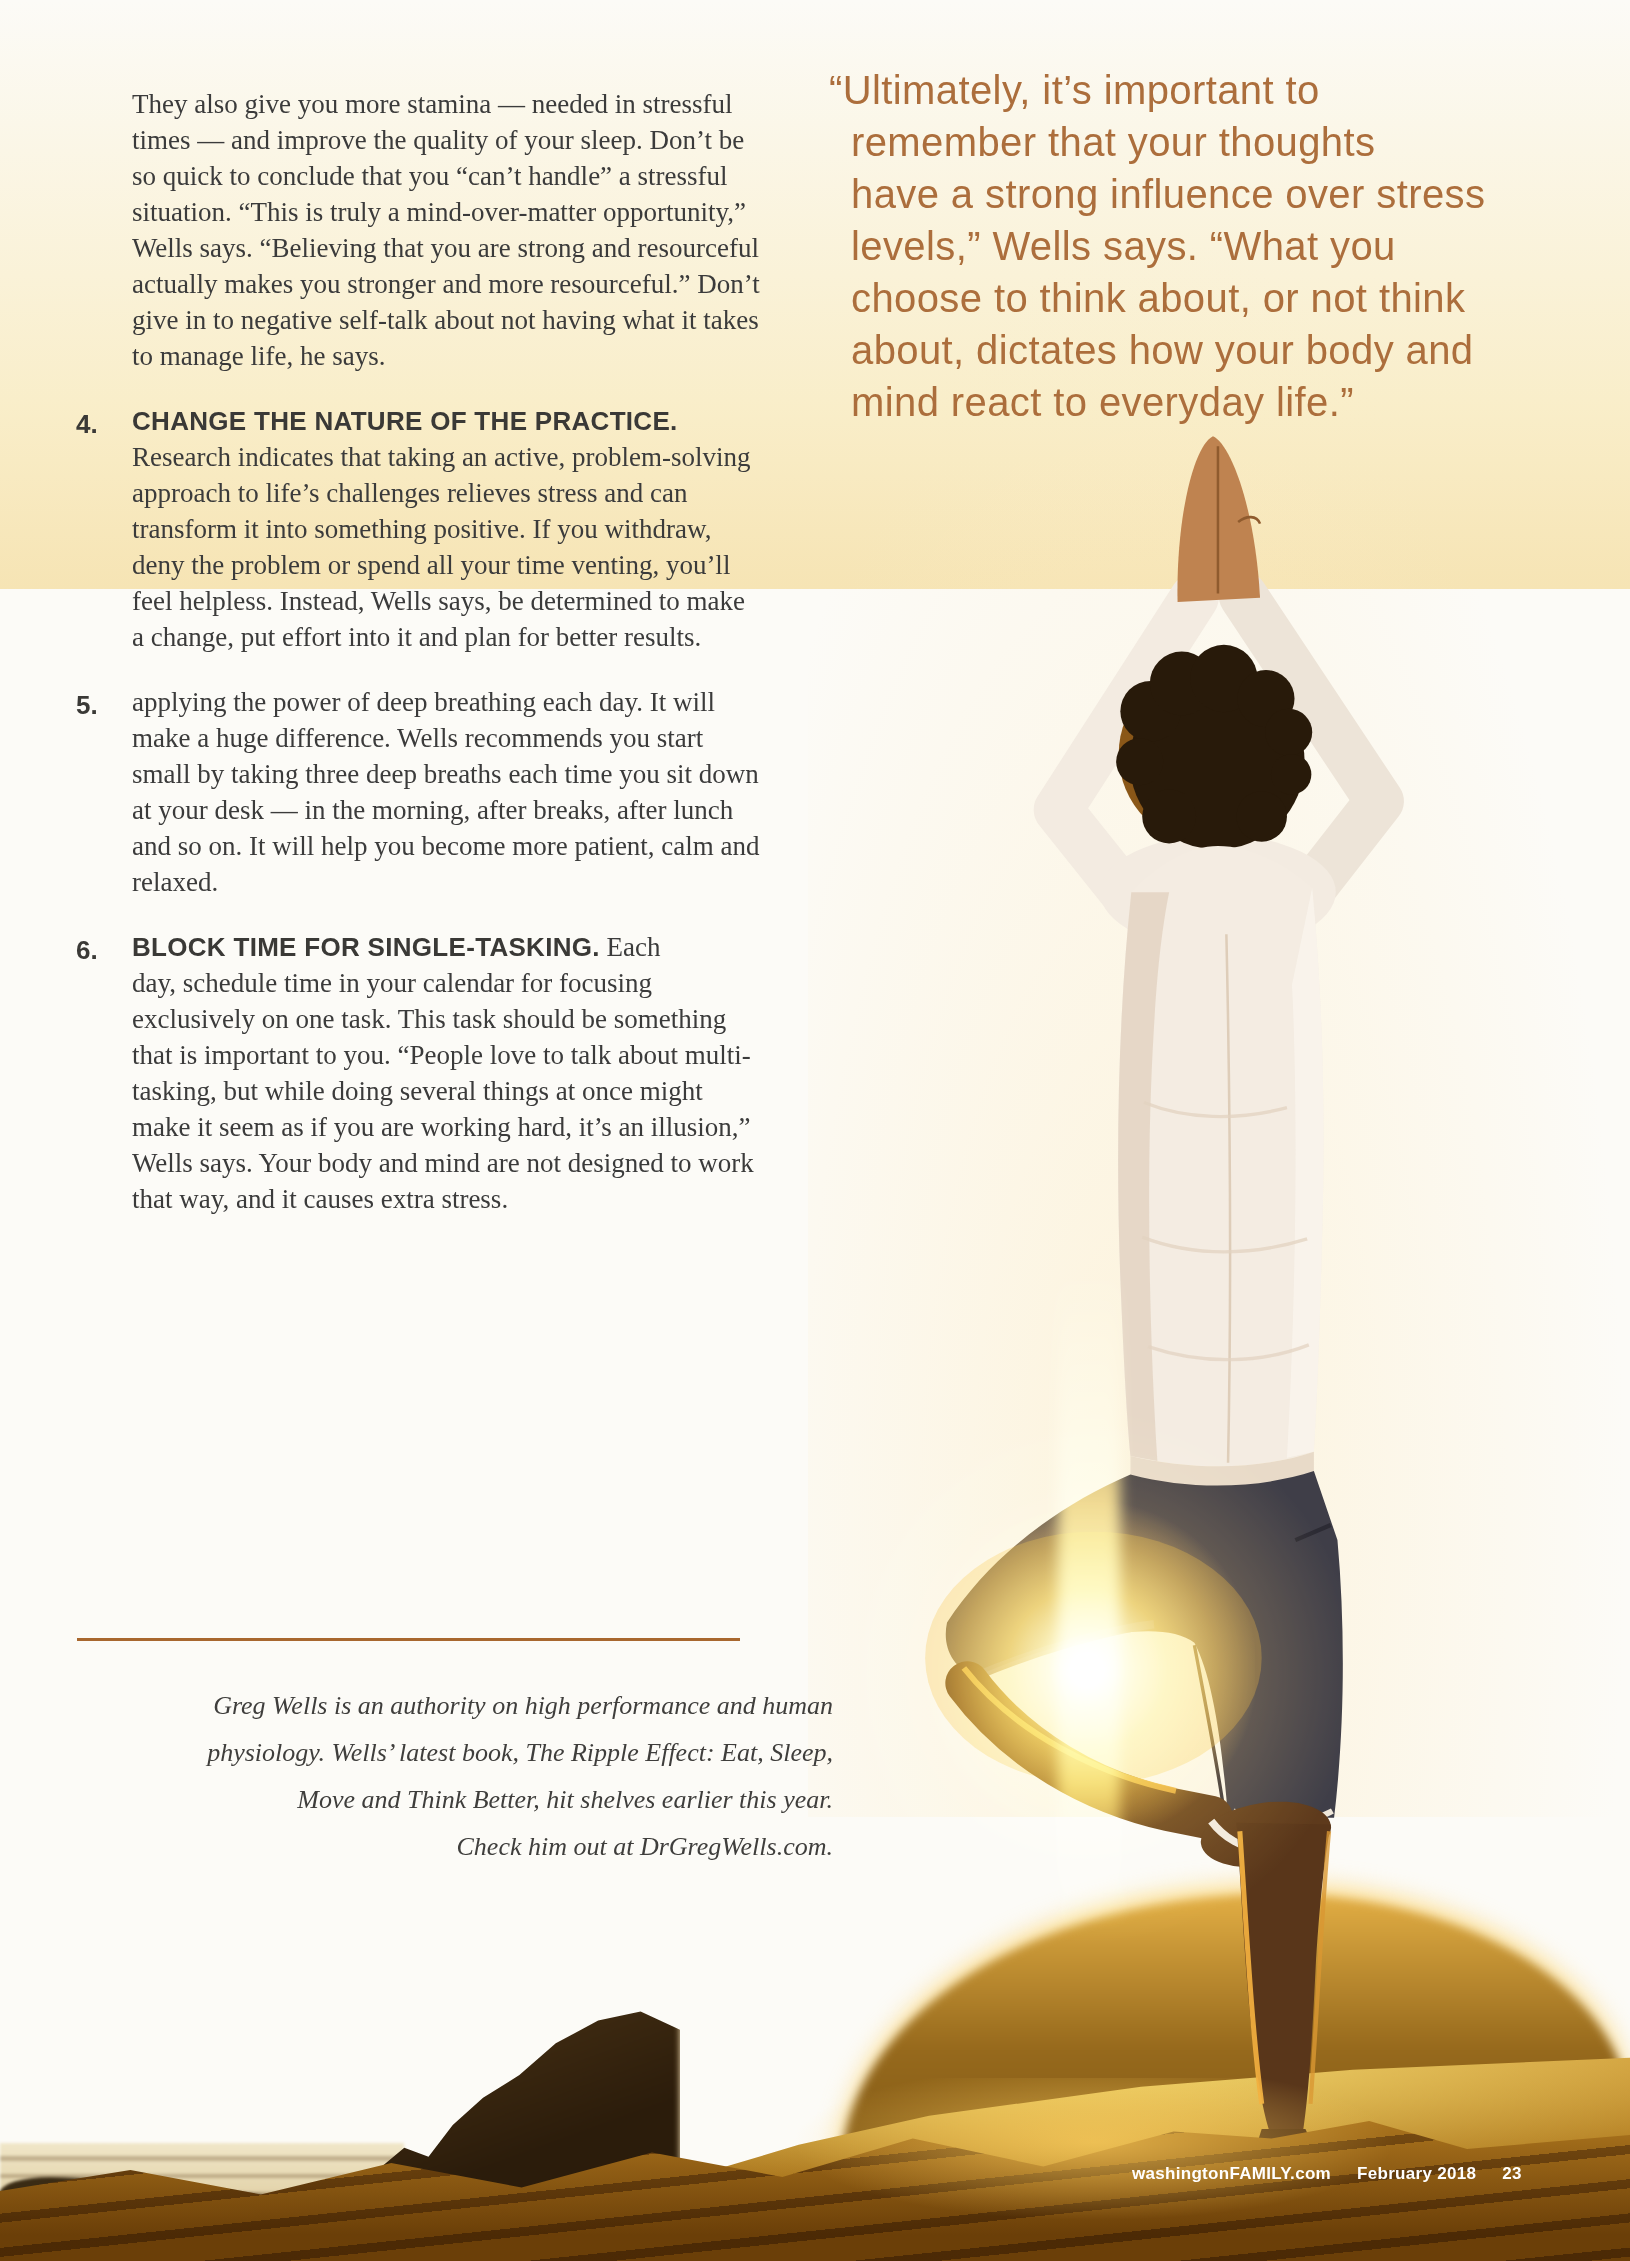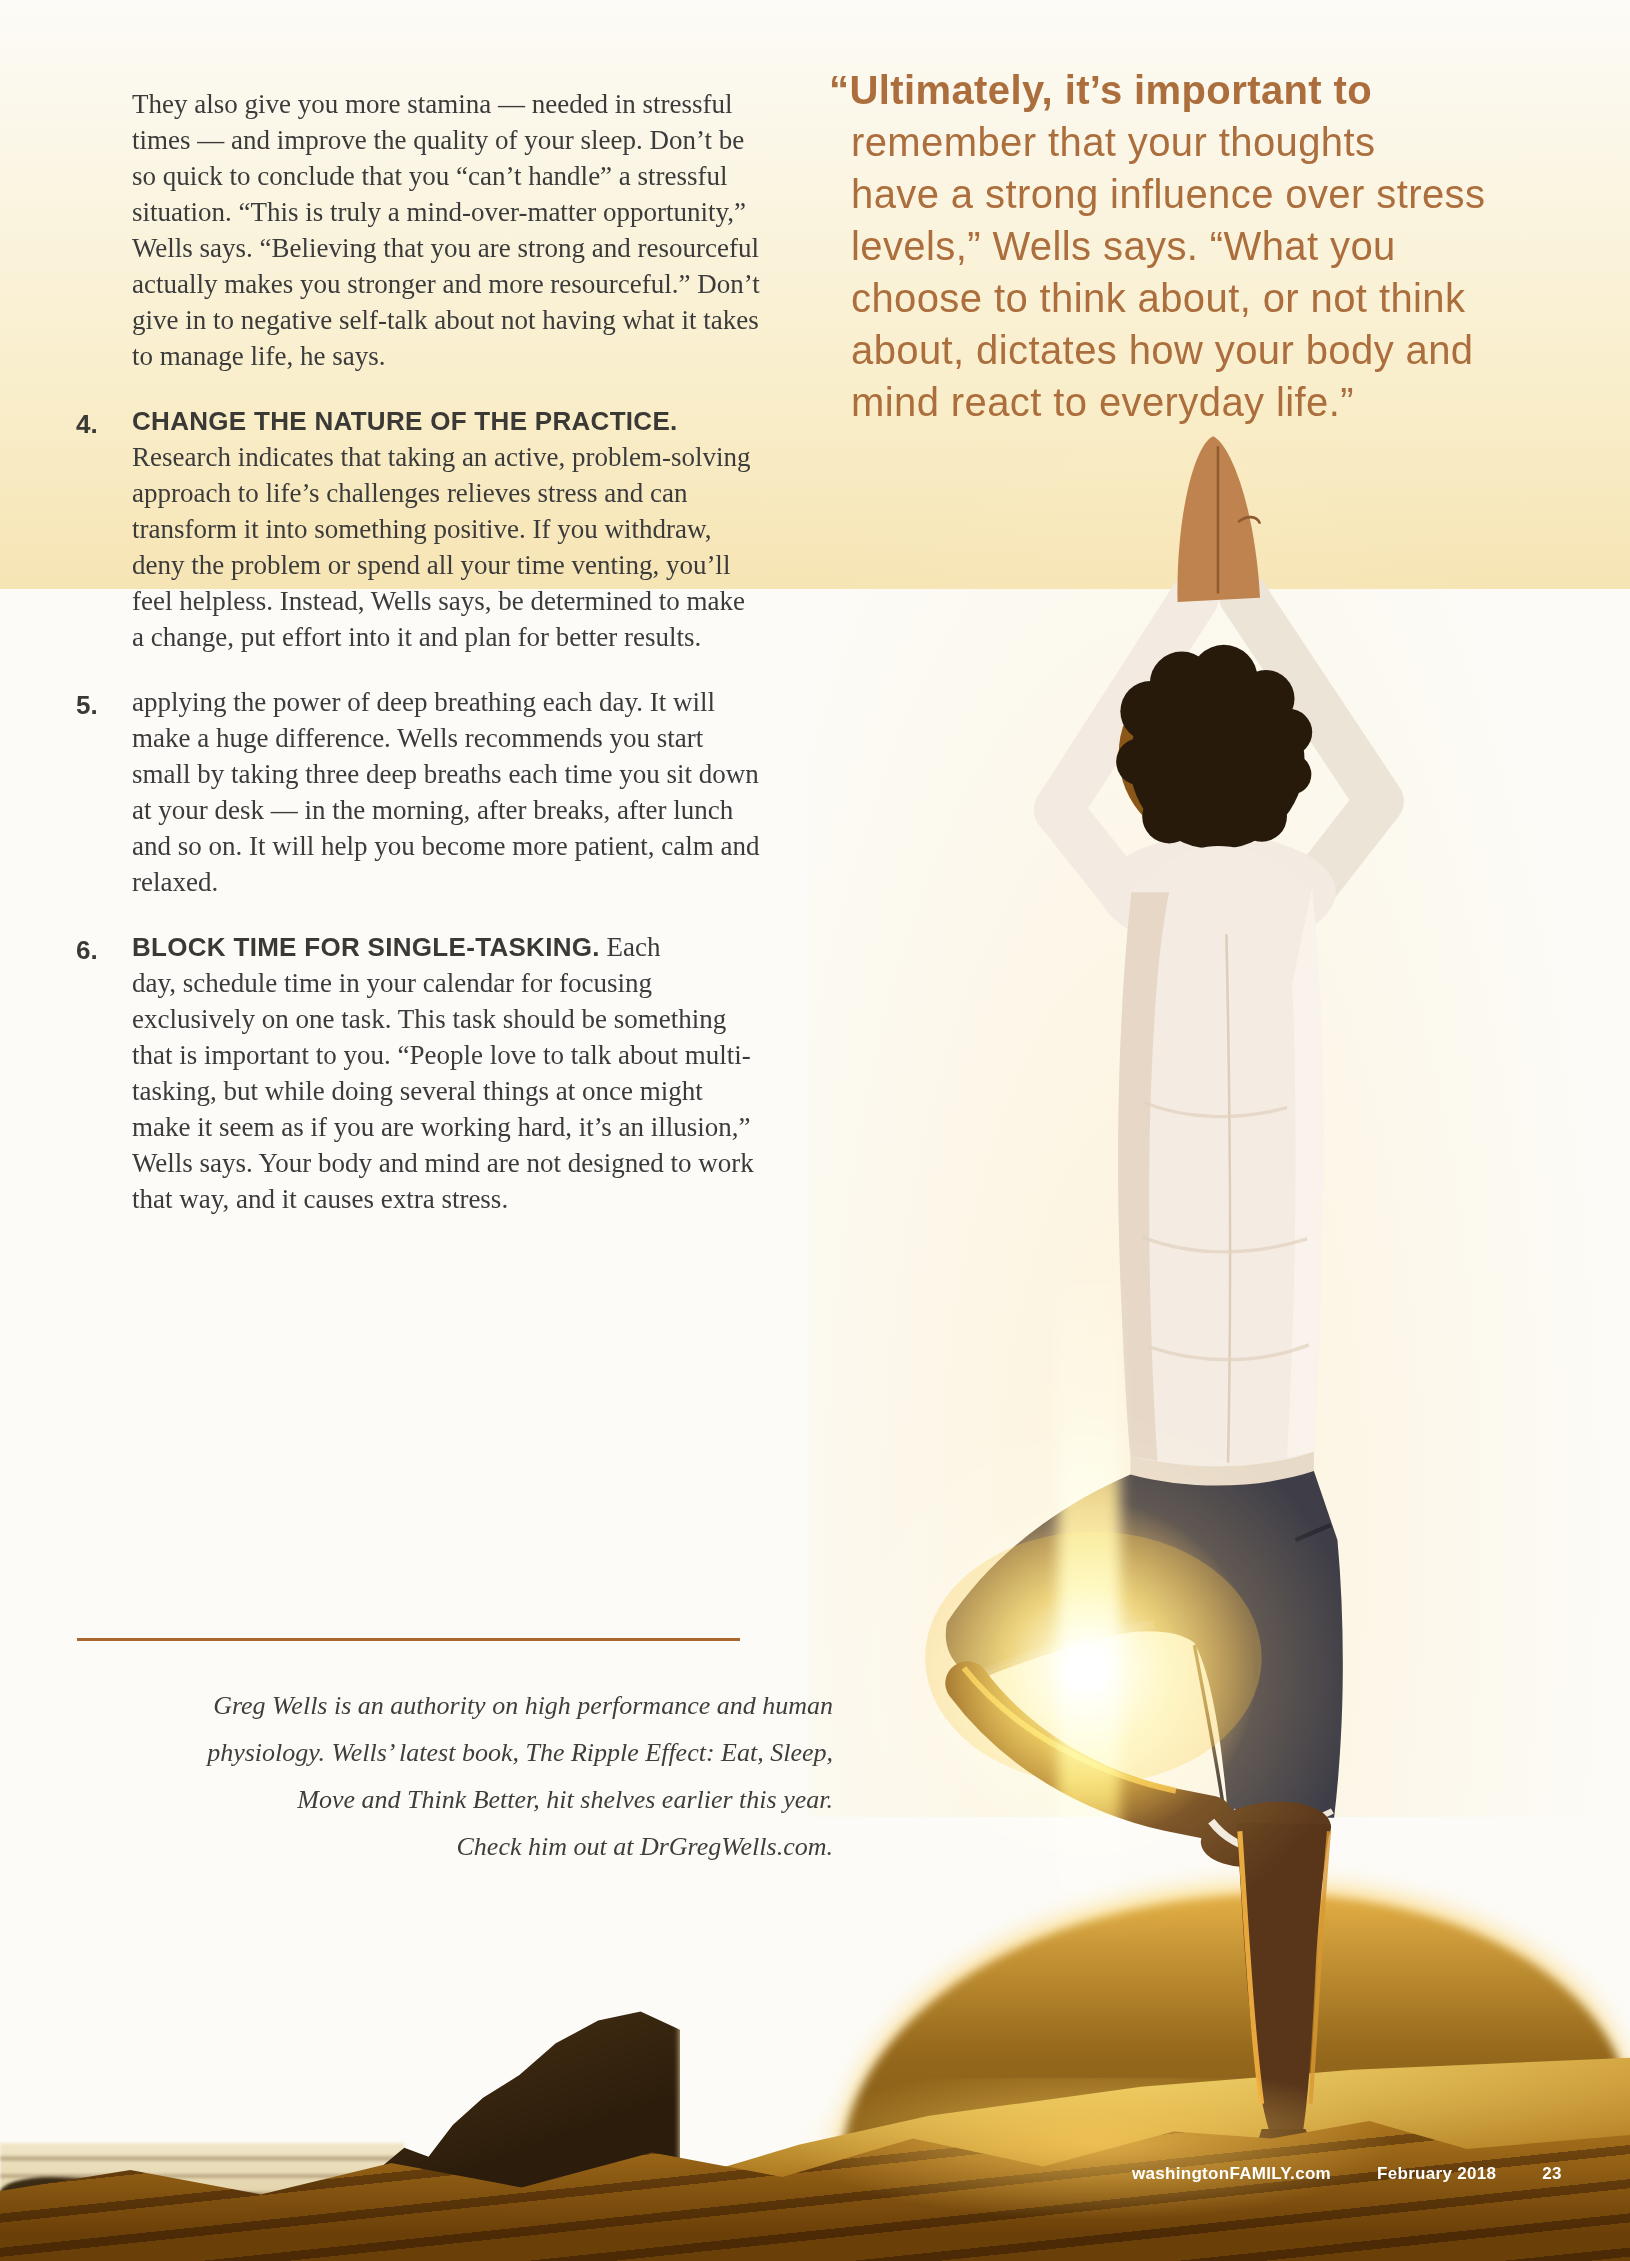--- a/index.html
+++ b/index.html
@@ -43,38 +43,38 @@
   .sun-streak{left:1058px;top:1270px;width:62px;height:656px;filter:blur(6.7px);mix-blend-mode:screen;
     background:linear-gradient(to bottom,rgba(255,214,96,0) 0%,rgba(255,218,104,.9) 35%,#FFEBA6 58%,rgba(255,202,84,.85) 78%,rgba(255,190,64,0) 100%);}
   .sun-core{left:919px;top:1502px;width:336px;height:336px;mix-blend-mode:screen;
     background:radial-gradient(circle at 50% 50%,#FFFFFF 0%,#FFFFFF 7%,rgba(255,238,170,.96) 16%,rgba(255,198,71,.8) 34%,rgba(250,170,40,.4) 55%,rgba(250,170,40,0) 72%);}
 
   
   .quote{left:851px;top:64px;width:757px;color:#AC6E3C;z-index:20;
     font-family:"Liberation Sans",sans-serif;font-weight:300;
     font-size:40px;line-height:52px;letter-spacing:0.4px;}
   .quote .qline{display:block;}
-  .quote .qline:first-child{margin-left:-22px;font-weight:bold;}
+  .quote .qline:first-child{margin-left:-22px;}
 
   .article{left:76px;top:86px;width:808px;z-index:20;color:#3B3B3B;
     font-size:27px;line-height:36px;}
   .article p{margin:0;}
   .intro{margin-left:56px !important;width:631px;}
   .item{display:flex;margin-top:29px;}
   .item-num{width:56px;flex:none;font-family:"Liberation Sans",sans-serif;
     font-weight:700;font-size:26px;color:#3A3936;padding-top:2.5px;}
   .item-content{width:631px;}
   .item-heading{font-family:"Liberation Sans",sans-serif;font-weight:700;
     font-size:26px;letter-spacing:0.3px;color:#3A3936;}
   .rule{left:77px;top:1638px;width:663px;height:2.5px;background:#A8672E;z-index:20;}
   .bio{left:76px;top:1682px;width:757px;z-index:20;color:#3F3E3C;
     font-style:italic;font-size:26px;line-height:47px;text-align:right;}
   .bio .bline{display:block;}
 
-  .footer{left:1132px;top:2164px;z-index:30;display:flex;gap:46px;align-items:baseline;
+  .footer{left:1132px;top:2164px;z-index:30;display:flex;gap:26px;align-items:baseline;
     font-family:"Liberation Sans",sans-serif;font-weight:700;font-size:17px;color:#FFFFFF;
     letter-spacing:0.3px;white-space:nowrap;}
 </style>
 </head>
 <body>
 
 <div class="abs sky-warm"></div>
 <div class="abs sky-right"></div>
 <div class="abs sea"></div>
 <div class="abs island-a"></div>

